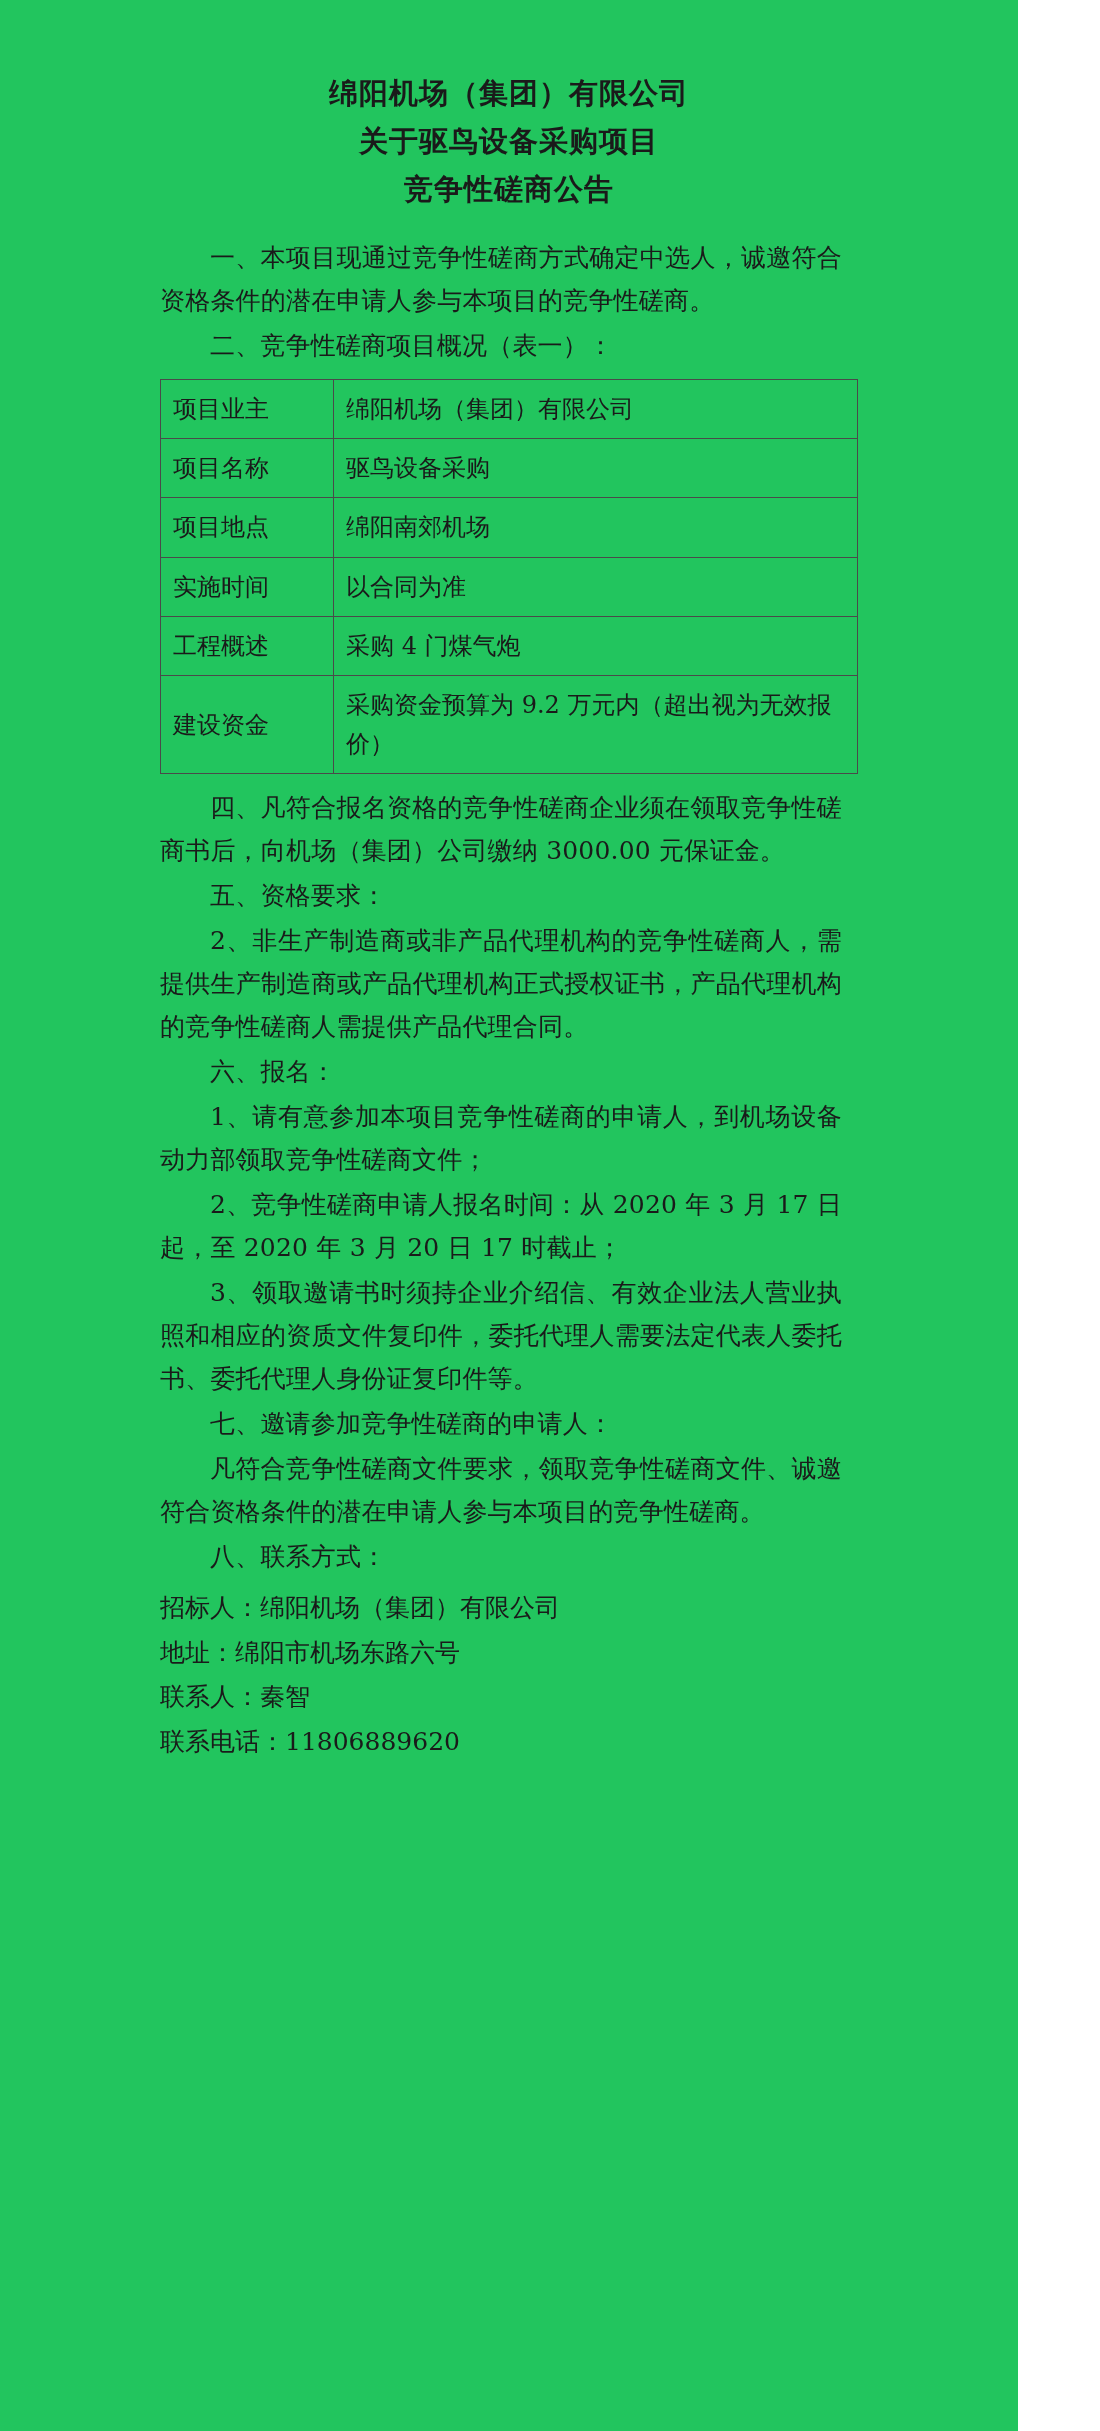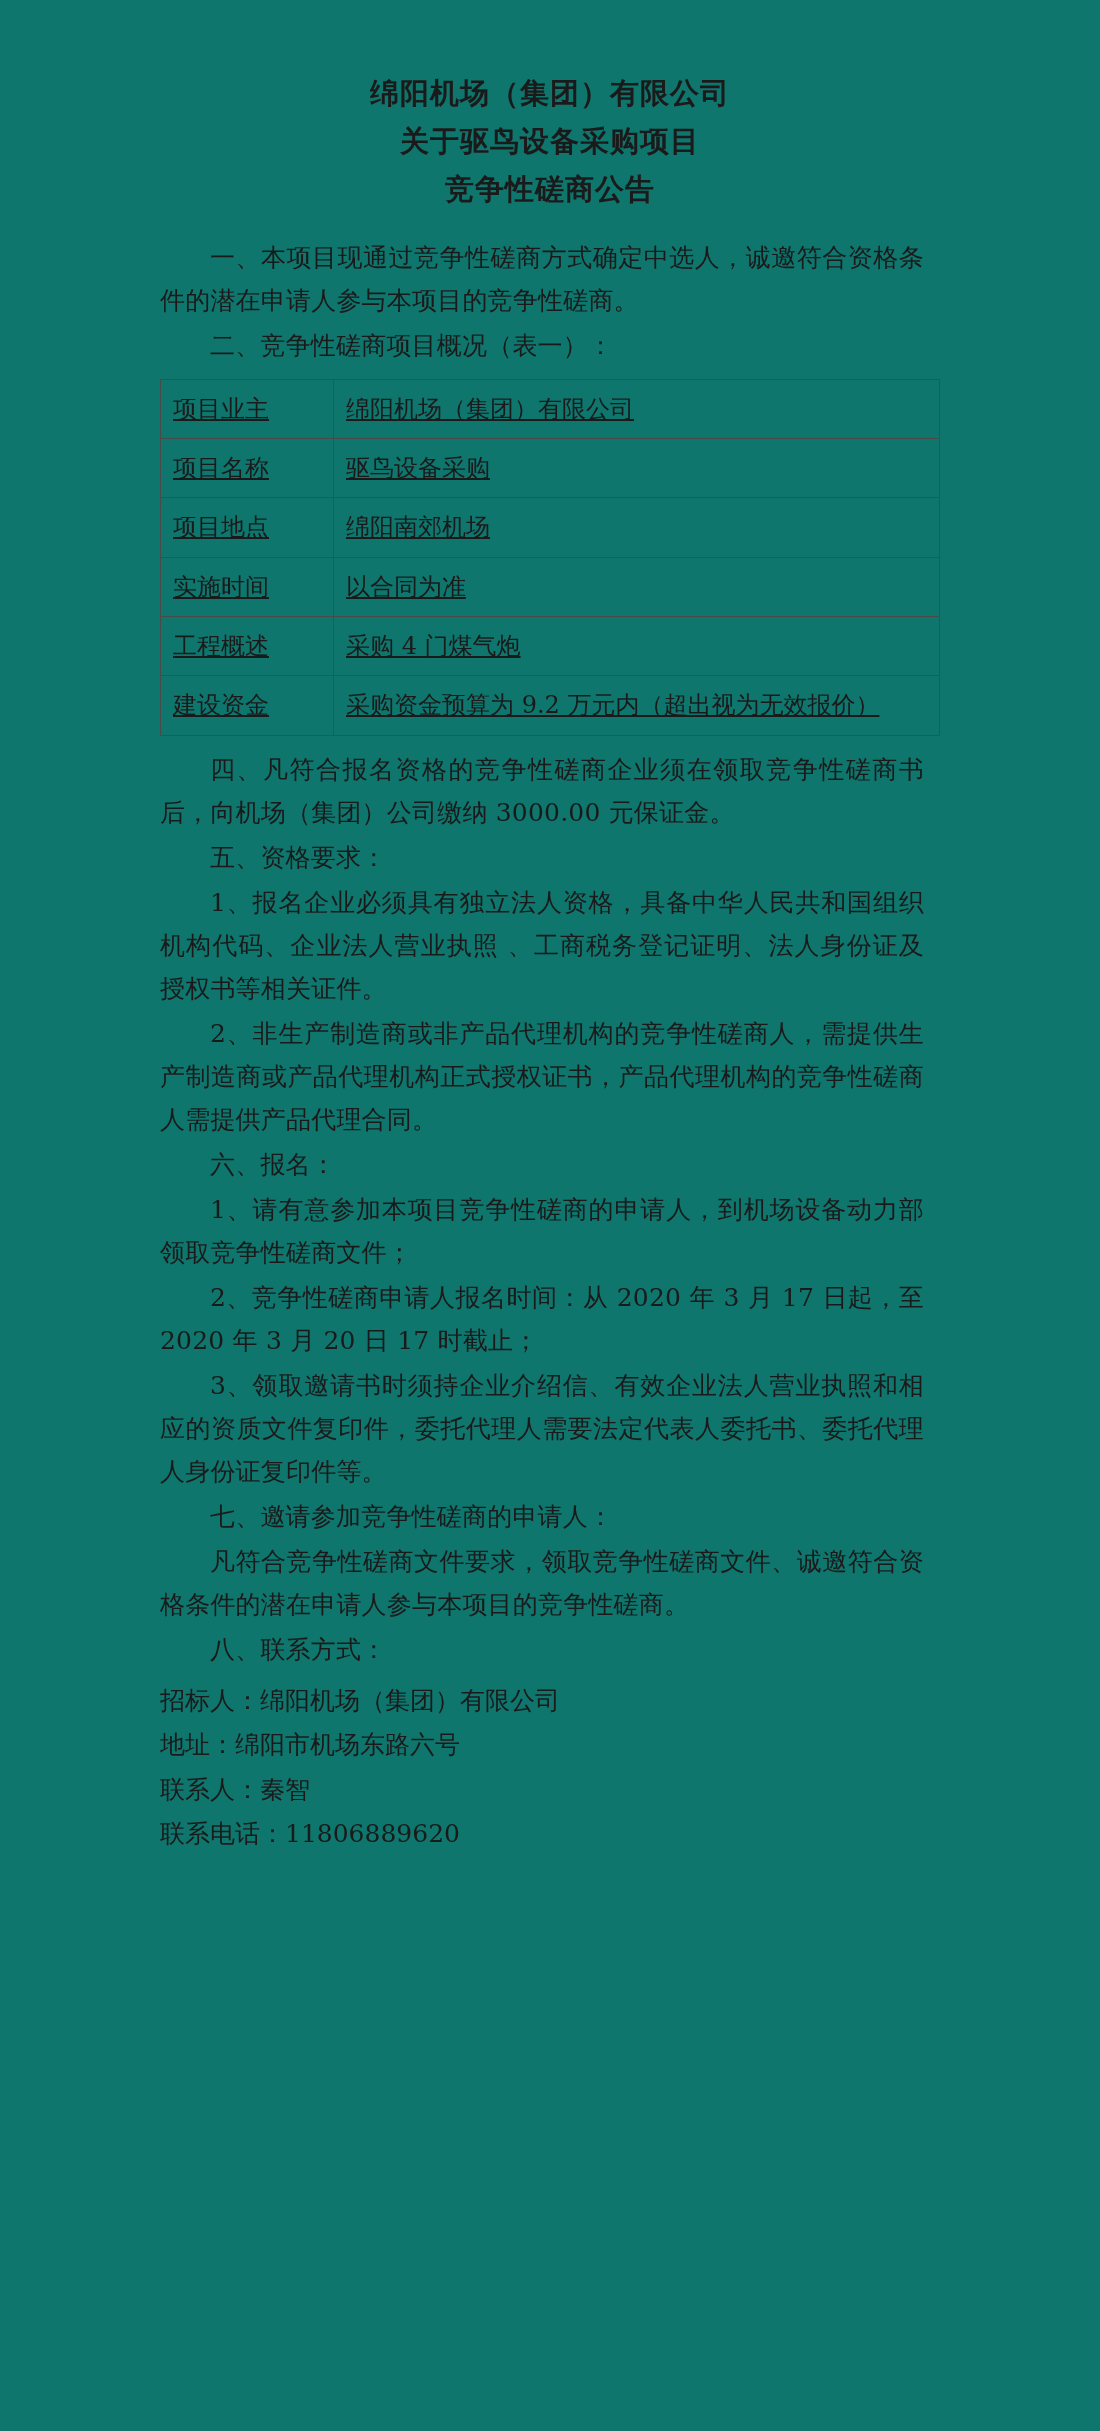--- a/index.html
+++ b/index.html
@@ -7,25 +7,25 @@
     padding: 0;
     background: #ffffff;
   }
   body {
     width: 1100px;
     min-height: 2431px;
     font-family: "DejaVu Serif", "Liberation Serif", serif;
     color: #1a1a1a;
   }
   .page {
-    width: 1100px;
+    width: 1018px;
     min-height: 2431px;
     box-sizing: border-box;
     padding: 60px 160px 40px 160px;
-    background: #0f766e;
+    background: #22c55e;
   }
   .title-block {
     margin-top: 10px;
     margin-bottom: 22px;
   }
   .title-line {
     text-align: center;
     font-size: 29px;
     font-weight: bold;
     line-height: 1.65;
@@ -42,21 +42,20 @@
   }
   p.indent {
     text-indent: 50px;
   }
   .spacer-sm { height: 6px; }
   table.info {
     border-collapse: collapse;
     width: 100%;
     margin: 12px 0 12px 0;
     table-layout: fixed;
-    text-decoration: underline;
   }
   table.info td {
     border: 1px solid #4a4a4a;
     padding: 10px 12px;
     font-size: 24px;
     line-height: 1.6;
     vertical-align: middle;
   }
   table.info td.label {
     width: 148px;
@@ -107,21 +106,20 @@
       </tr>
       <tr>
         <td class="label">建设资金</td>
         <td class="value">采购资金预算为 9.2 万元内（超出视为无效报价）</td>
       </tr>
     </tbody>
   </table>
 
   <p class="para indent">四、凡符合报名资格的竞争性磋商企业须在领取竞争性磋商书后，向机场（集团）公司缴纳 3000.00 元保证金。</p>
   <p class="para indent">五、资格要求：</p>
-  <p class="para indent">1、报名企业必须具有独立法人资格，具备中华人民共和国组织机构代码、企业法人营业执照 、工商税务登记证明、法人身份证及授权书等相关证件。</p>
   <p class="para indent">2、非生产制造商或非产品代理机构的竞争性磋商人，需提供生产制造商或产品代理机构正式授权证书，产品代理机构的竞争性磋商人需提供产品代理合同。</p>
   <p class="para indent">六、报名：</p>
   <p class="para indent">1、请有意参加本项目竞争性磋商的申请人，到机场设备动力部领取竞争性磋商文件；</p>
   <p class="para indent">2、竞争性磋商申请人报名时间：从 2020 年 3 月 17 日起，至 2020 年 3 月 20 日 17 时截止；</p>
   <p class="para indent">3、领取邀请书时须持企业介绍信、有效企业法人营业执照和相应的资质文件复印件，委托代理人需要法定代表人委托书、委托代理人身份证复印件等。</p>
   <p class="para indent">七、邀请参加竞争性磋商的申请人：</p>
   <p class="para indent">凡符合竞争性磋商文件要求，领取竞争性磋商文件、诚邀符合资格条件的潜在申请人参与本项目的竞争性磋商。</p>
   <p class="para indent">八、联系方式：</p>
 
   <div class="spacer-sm"></div>

